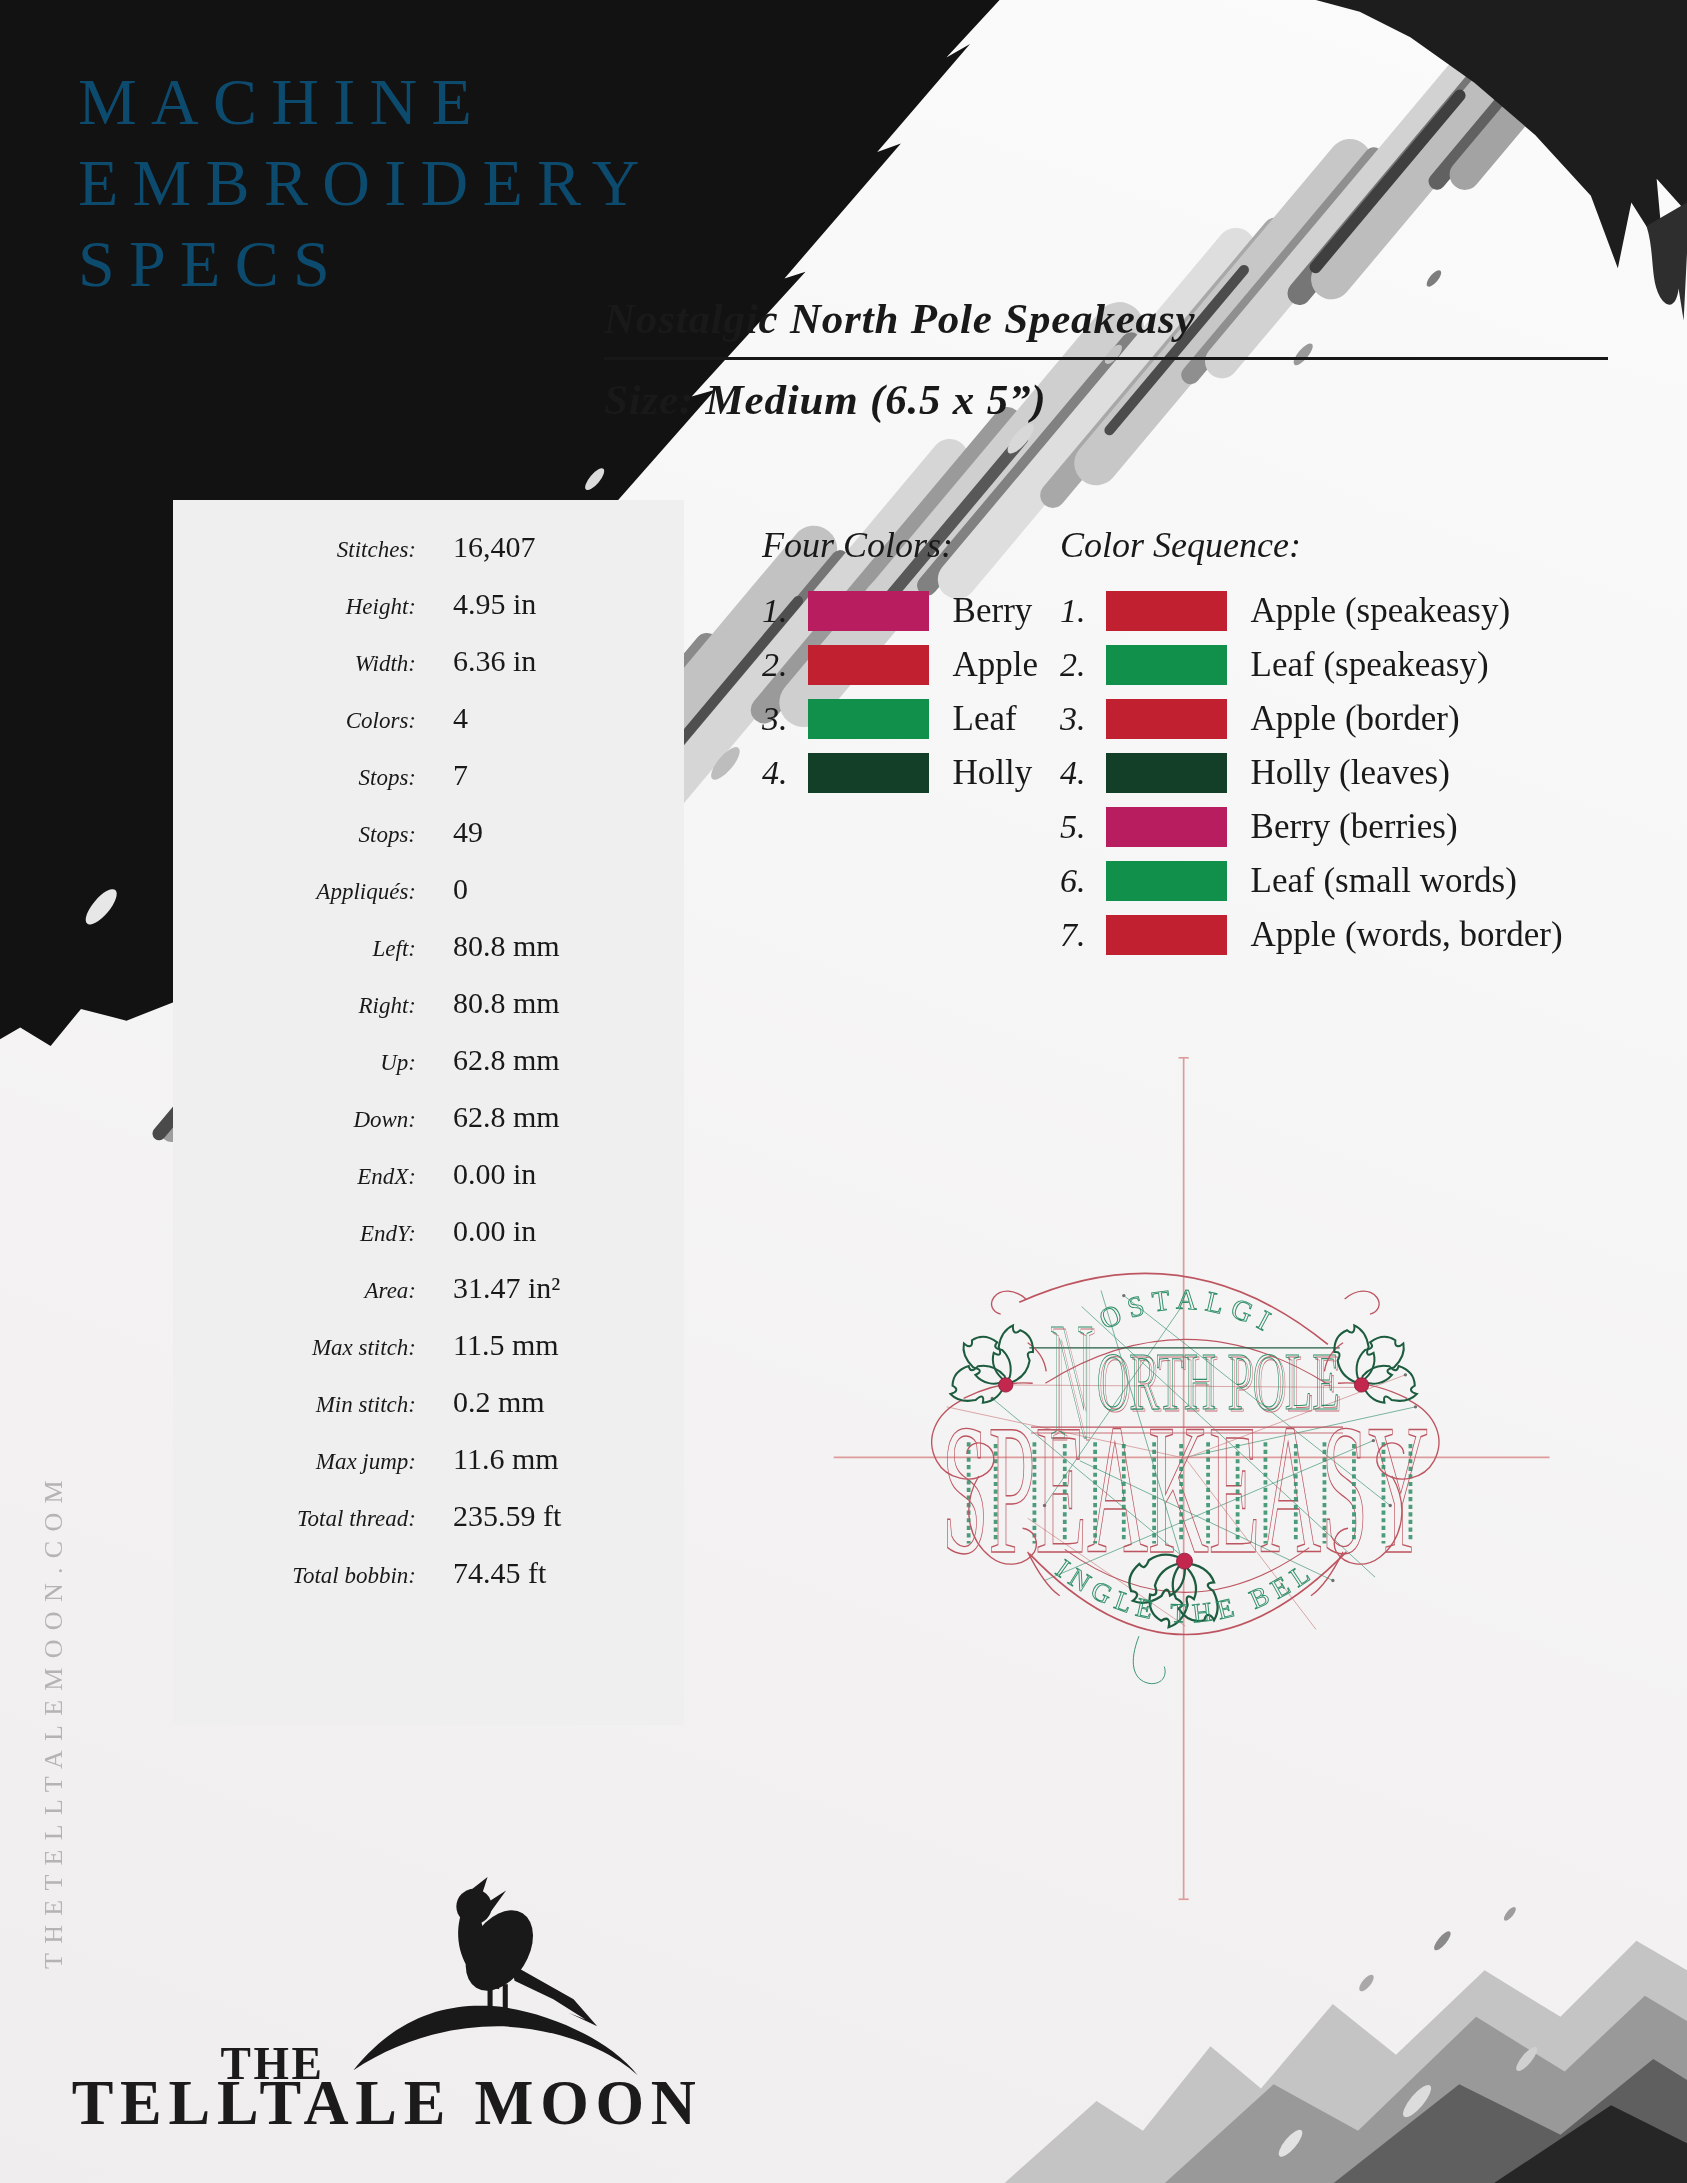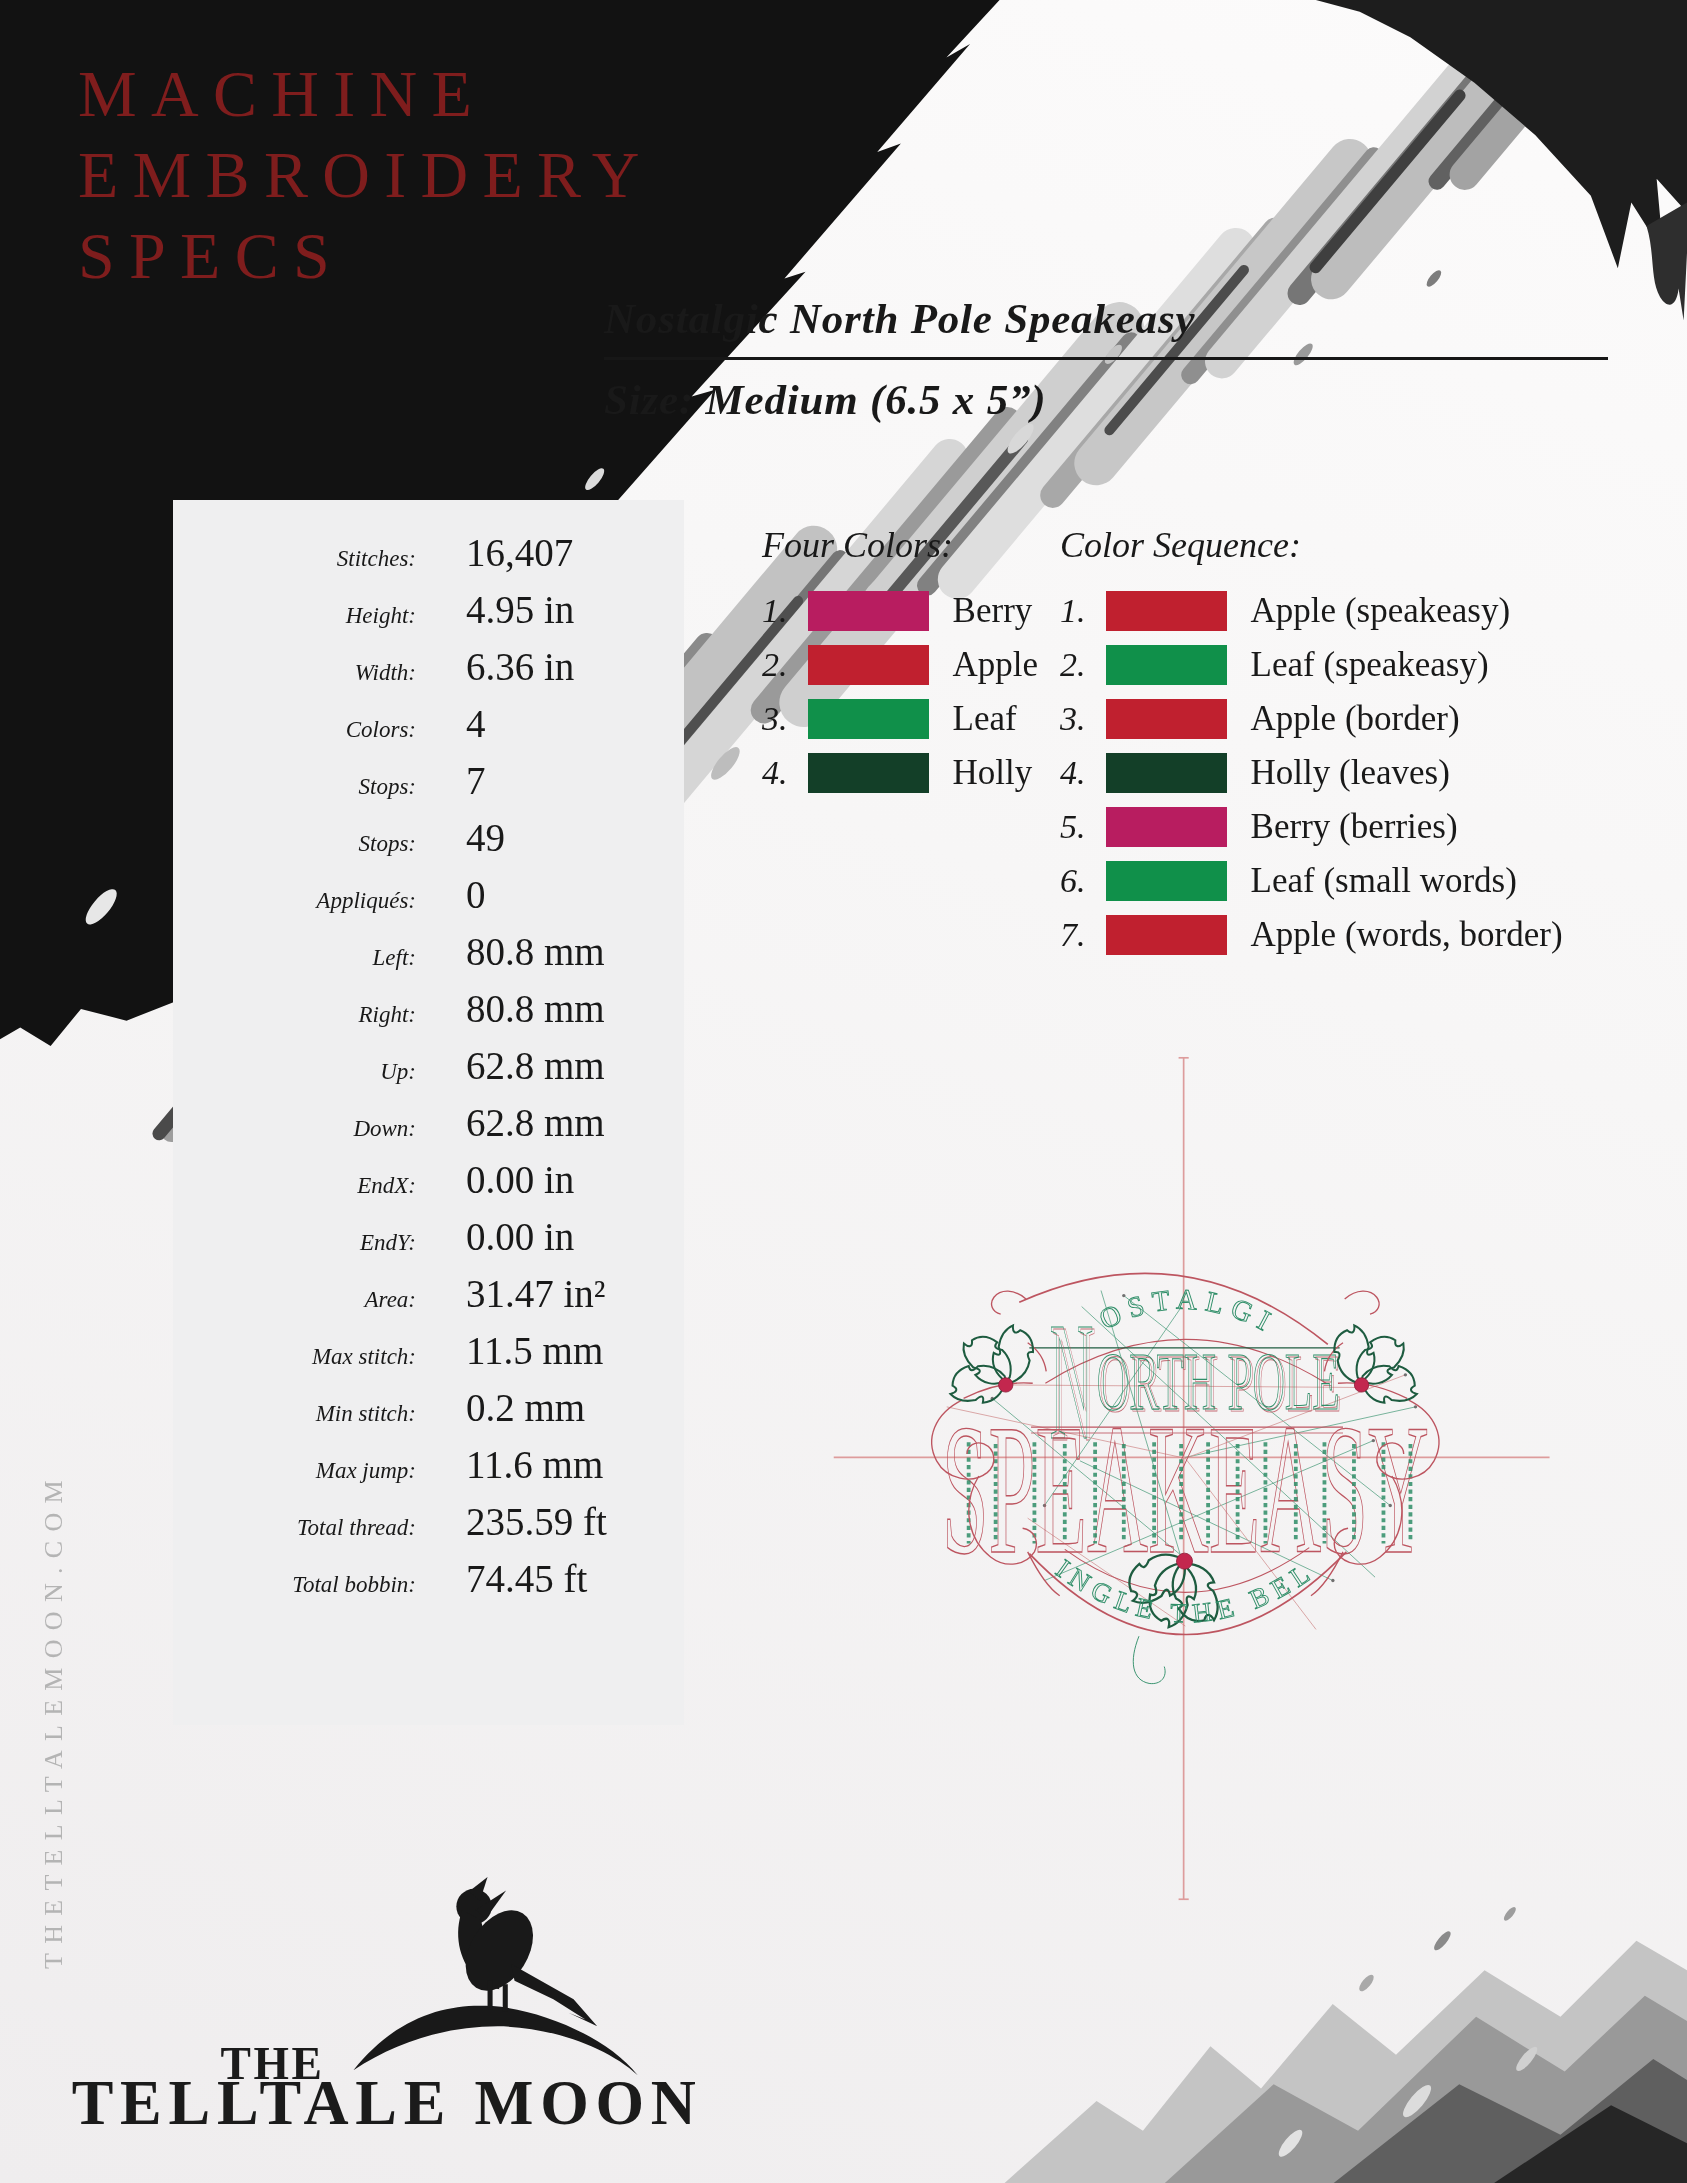--- a/index.html
+++ b/index.html
@@ -4,32 +4,32 @@
 <style>
   html,body{margin:0;padding:0;}
   body{
     width:1687px;height:2183px;position:relative;overflow:hidden;
     background:linear-gradient(200deg,#fcfbfb 0%,#f7f6f6 40%,#efedee 100%);
     font-family:"Liberation Serif","DejaVu Serif",serif;color:#191919;
   }
   .abs{position:absolute;}
   svg{display:block;}
   
-  .title-block{left:78px;top:53px;color:#7f1d1d;}
+  .title-block{left:78px;top:61px;color:#0c4a6e;}
   .title-line{display:block;font-size:66px;line-height:81px;letter-spacing:14.3px;font-weight:400;}
   
   .right-head{top:294px;right:79px;text-align:left;}
   .design-name{font-size:43px;font-weight:700;font-style:italic;line-height:49px;letter-spacing:0.8px;}
   .header-rule{height:3.4px;background:#171717;width:1004px;margin:13.5px 0 15px auto;}
   .size-label{font-size:43px;font-weight:700;font-style:italic;letter-spacing:0.8px;}
   
   .spec-panel{left:173px;top:500px;width:511px;height:1225px;background:#efeff0;padding-top:30px;box-sizing:border-box;}
   .spec-row{display:flex;align-items:baseline;height:57px;}
   .spec-label{width:243px;text-align:right;font-style:italic;font-size:23px;flex:0 0 auto;}
-  .spec-value{margin-left:50px;font-size:39px;}
+  .spec-value{margin-left:37px;font-size:30px;}
   
   .color-col{top:525px;}
   .col-four{left:762px;}
   .col-seq{left:1060px;}
   .color-head{font-style:italic;font-size:36px;line-height:40px;}
   .color-list{margin-top:18.6px;}
   .color-row{display:flex;align-items:center;height:54px;}
   .color-index{width:46px;font-style:italic;font-size:34px;flex:0 0 auto;}
   .color-swatch{width:121px;height:40px;flex:0 0 auto;}
   .color-name{margin-left:23.6px;font-size:35px;white-space:nowrap;}

